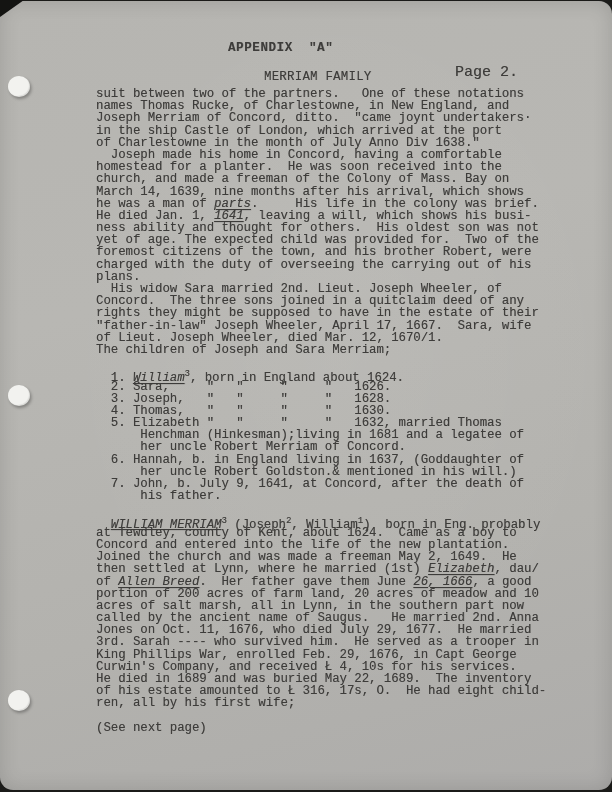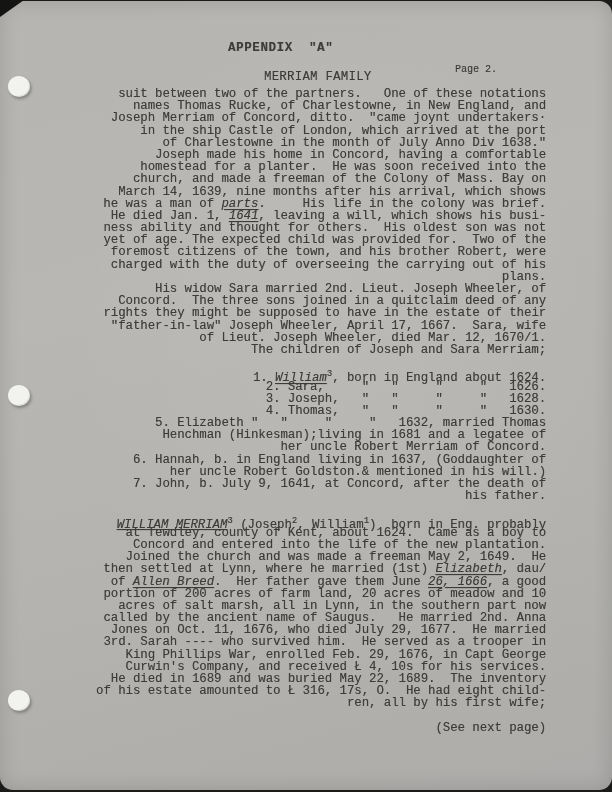--- a/index.html
+++ b/index.html
@@ -40,29 +40,29 @@
     font-size:12.5px; font-weight:bold; letter-spacing:0.6px;
     white-space:pre;
   }
   .hdr-family {
     position:absolute; left:264px; top:69px;
     font-size:12.3px; letter-spacing:0.3px;
     white-space:pre;
   }
   .hdr-page {
     position:absolute; left:455px; top:63px;
-    font-size:10px;
+    font-size:15px;
     white-space:pre;
   }
   .doc {
     position:absolute; left:96px; top:87px;
     font-size:12.3px; line-height:12.2px;
     white-space:pre;
   }
-  .doc .line { height:12.2px;text-align:right; }
+  .doc .line { height:12.2px; }
   .doc .sup { font-size:9px; vertical-align:4.5px; }
   .doc .u { text-decoration:underline; text-underline-offset:2px; text-decoration-thickness:1px;font-style:italic; }
   .doc .b { font-weight:normal; }
 </style>
 </head>
 <body>
 
 <div class="paper">
   <span class="hdr-appendix ink">APPENDIX  "A"</span>
   <span class="hdr-family ink">MERRIAM FAMILY</span>

